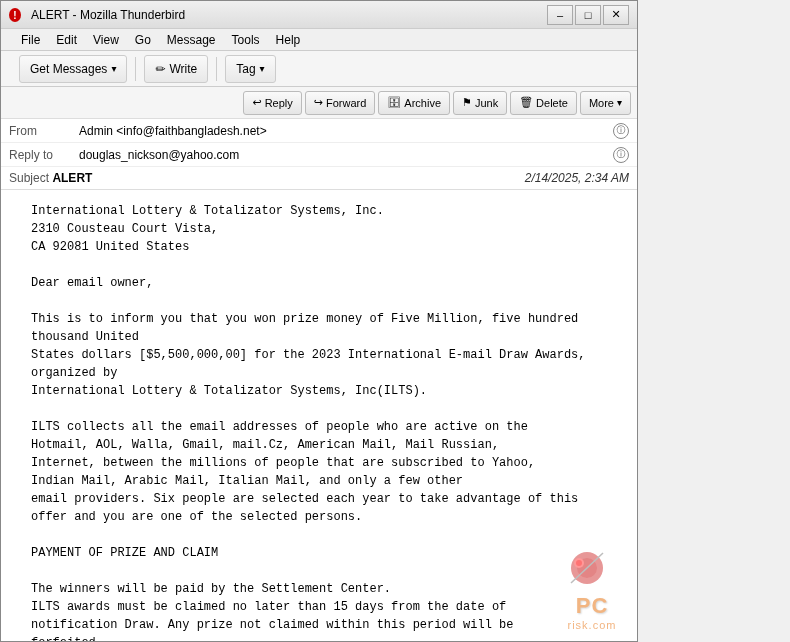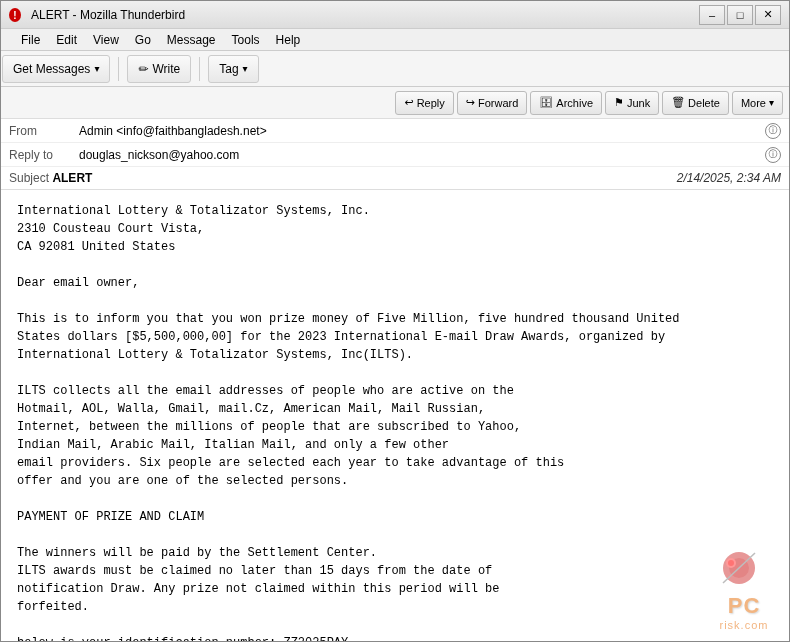--- a/index.html
+++ b/index.html
@@ -7,21 +7,21 @@
       font-family: 'Segoe UI', Arial, sans-serif;
       font-size: 12px;
       background: #f0f0f0;
       width: 790px;
       height: 642px;
       overflow: hidden;
     }
 
     
     .window {
-      width: 790px;
+      width: 638px;
       height: 642px;
       border: 1px solid #888;
       background: #f0f0f0;
       display: flex;
       flex-direction: column;
     }
 
     .title-bar {
       background: linear-gradient(to bottom, #f0f0f0, #ddd);
       height: 28px;
@@ -77,21 +77,21 @@
       display: flex;
       align-items: center;
     }
 
     
     .toolbar {
       background: #f5f5f5;
       height: 36px;
       display: flex;
       align-items: center;
-      padding: 0 1px;
+      padding: 0 18px;
       border-bottom: 1px solid #ccc;
       gap: 4px;
       flex-shrink: 0;
     }
     .toolbar-btn {
       height: 28px;
       padding: 0 10px;
       border: 1px solid #ccc;
       background: linear-gradient(to bottom, #fafafa, #e8e8e8);
       cursor: pointer;
@@ -193,21 +193,21 @@
     .email-body-wrapper {
       flex: 1;
       overflow: hidden;
       display: flex;
       position: relative;
     }
     .email-body {
       flex: 1;
       overflow-y: auto;
       background: #fff;
-      padding: 12px 16px;
+      padding: 12px 30px;
       font-family: 'Courier New', monospace;
       font-size: 12px;
       line-height: 1.5;
       color: #000;
     }
     .email-body::-webkit-scrollbar { width: 16px; }
     .email-body::-webkit-scrollbar-track { background: #f0f0f0; border-left: 1px solid #ccc; }
     .email-body::-webkit-scrollbar-thumb { background: #c0c0c0; border: 2px solid #f0f0f0; }
 
     

